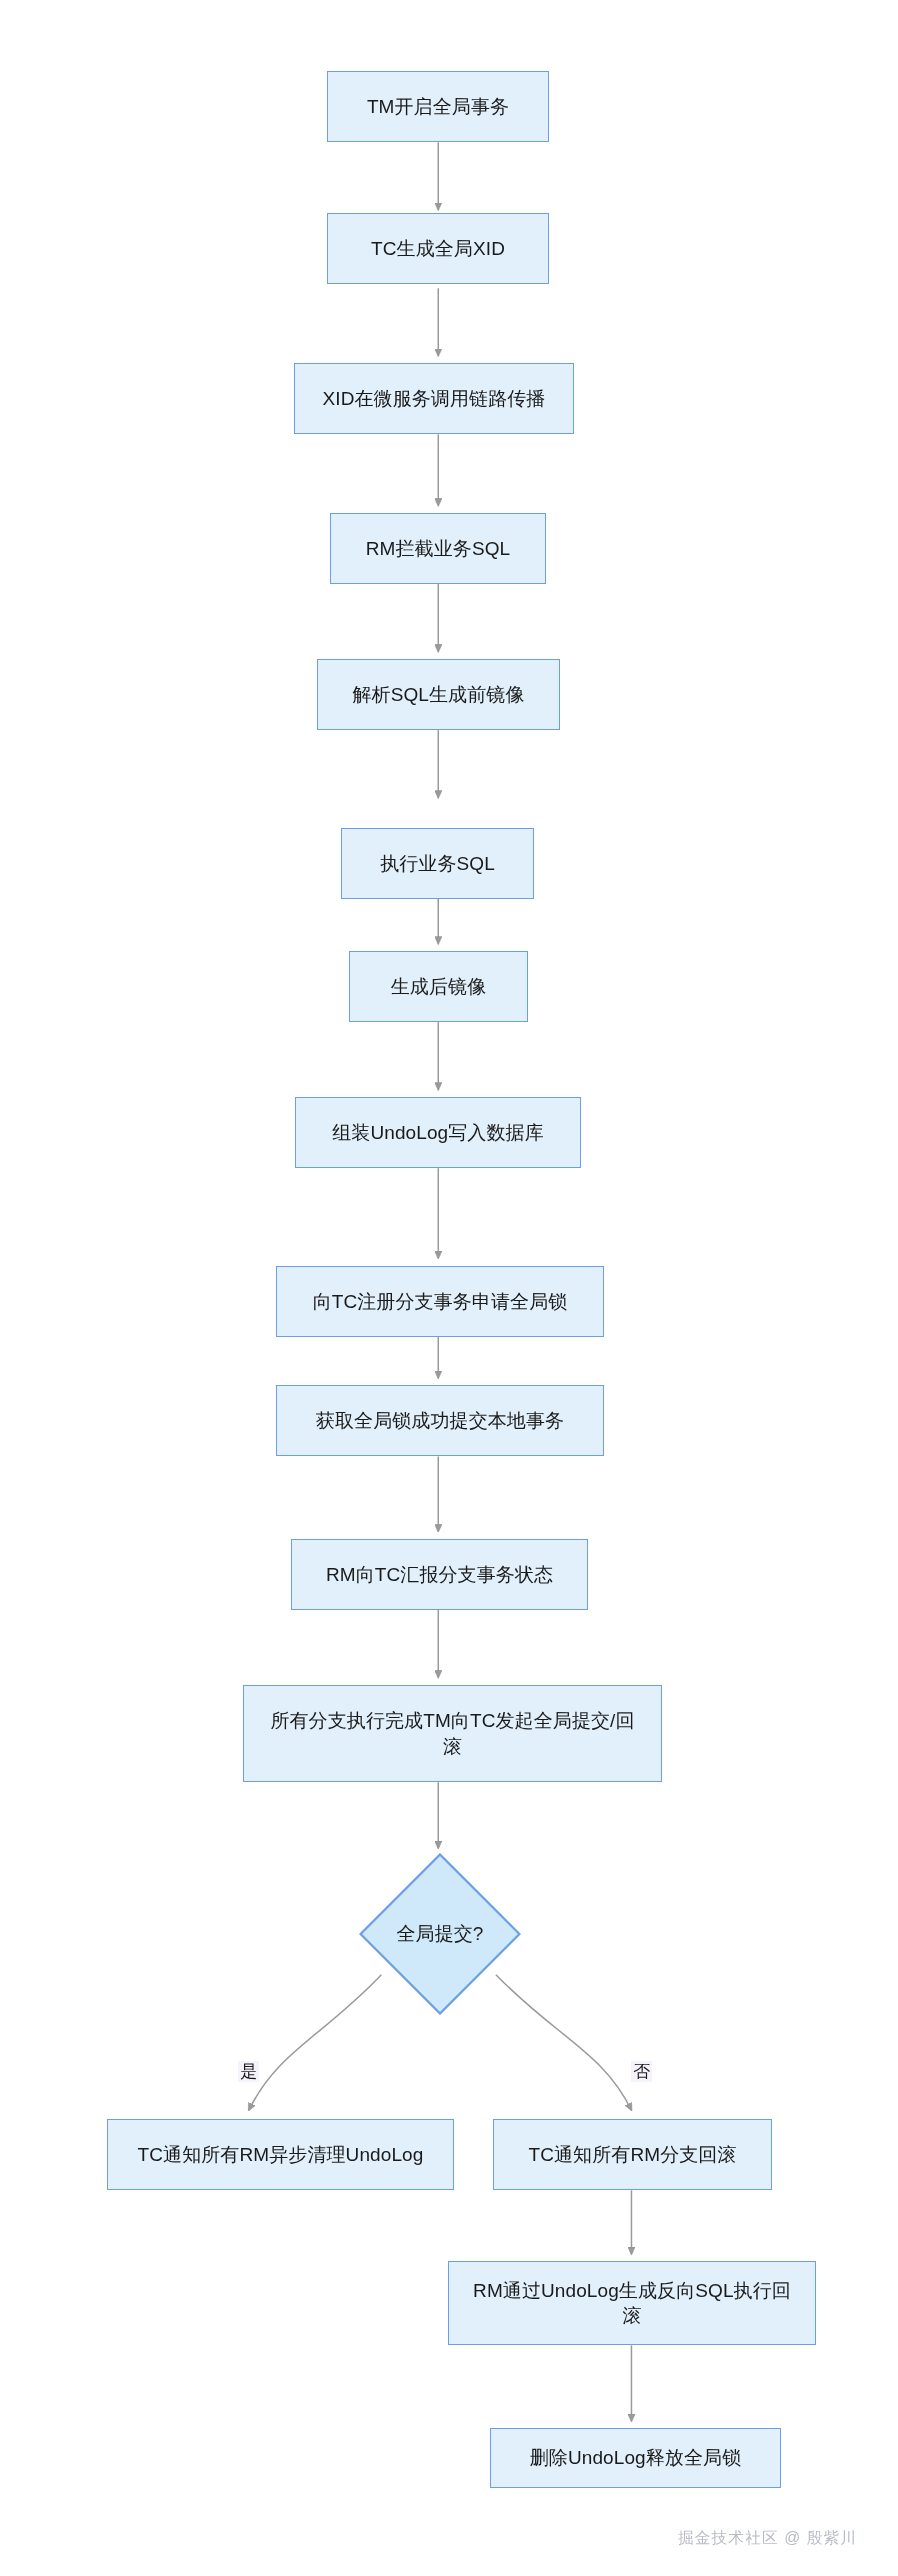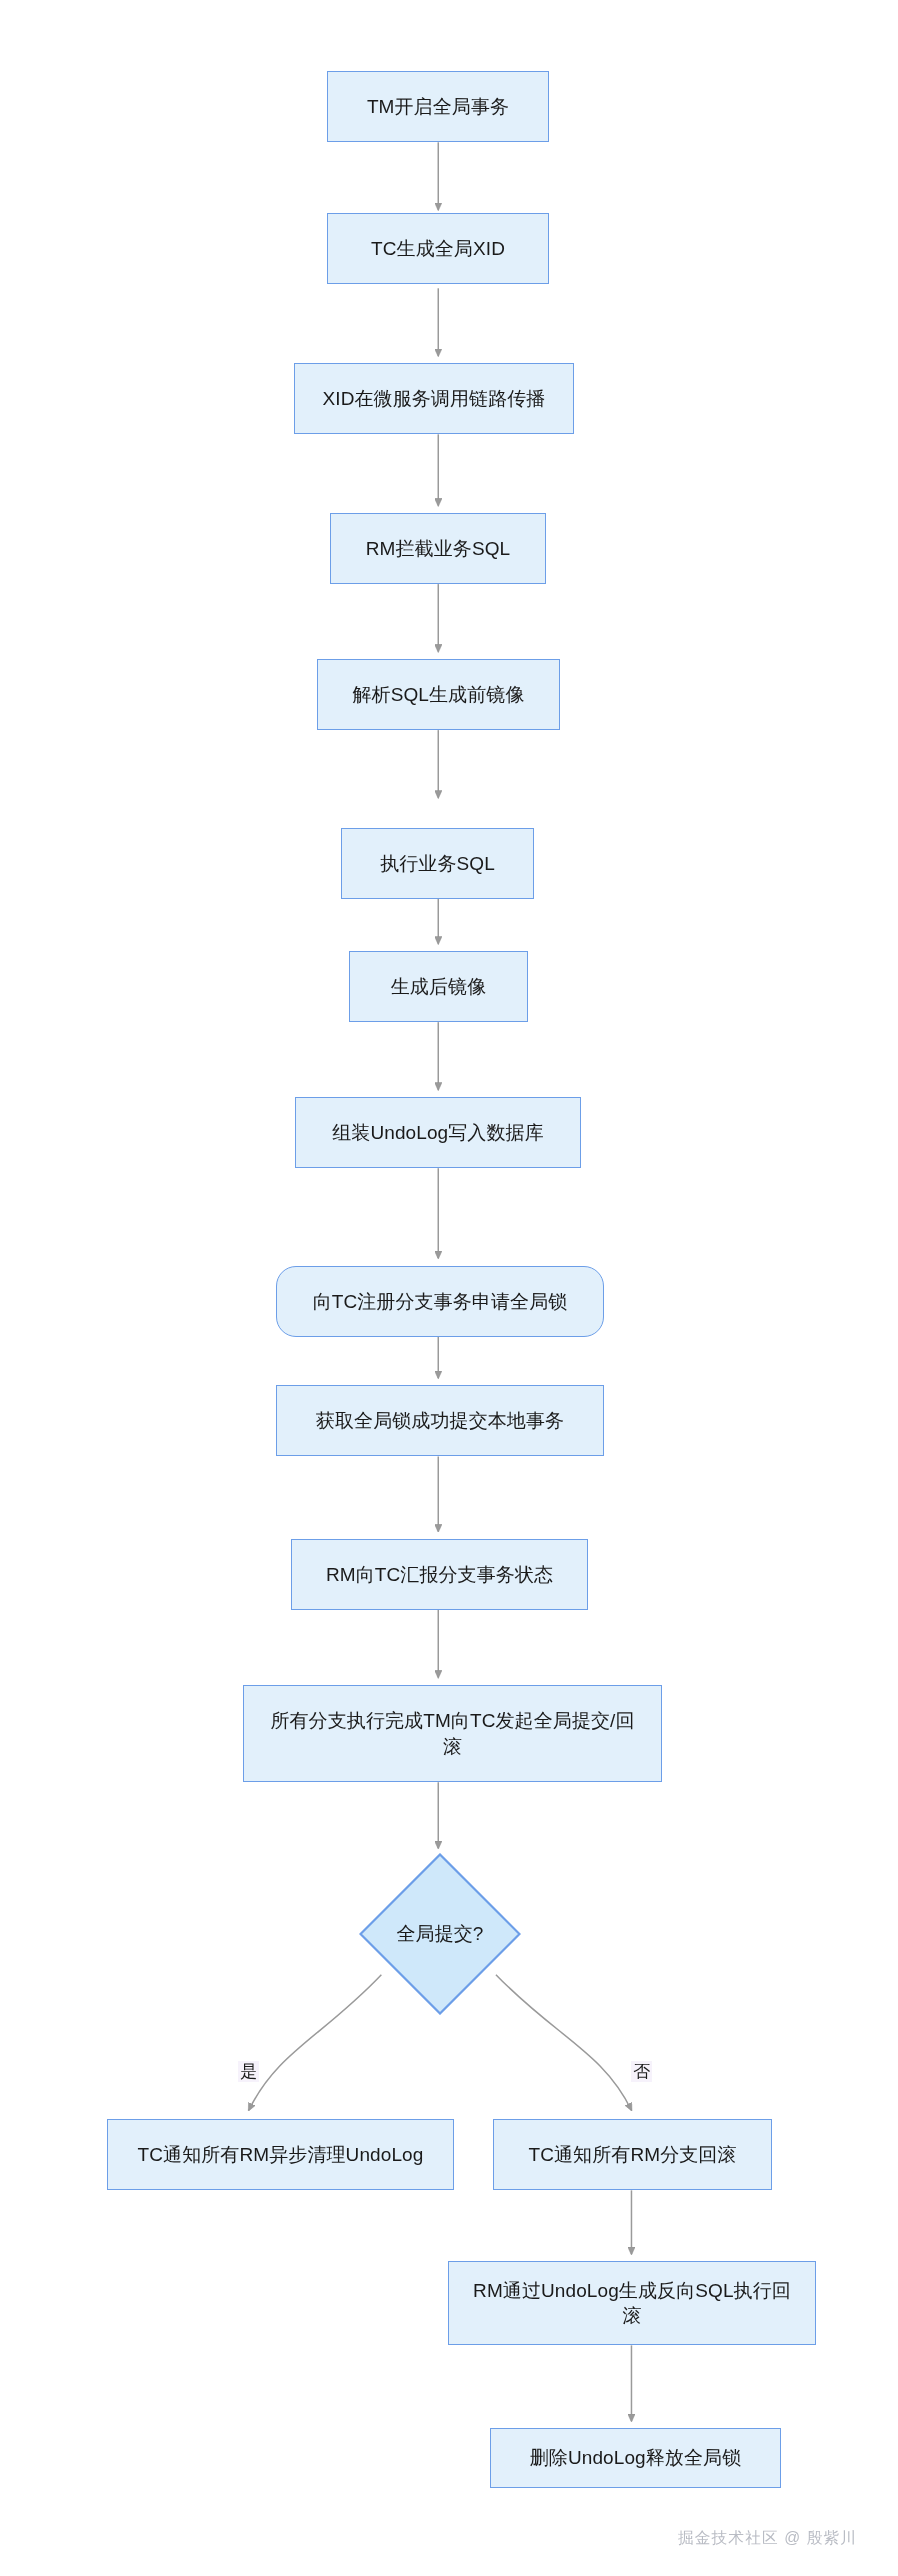--- a/index.html
+++ b/index.html
@@ -145,21 +145,21 @@
   </div>
 
   <div class="node" style="left:349px; top:951px; width:179px; height:71px;">
     <span class="label">生成后镜像</span>
   </div>
 
   <div class="node" style="left:295px; top:1097px; width:286px; height:71px;">
     <span class="label">组装UndoLog写入数据库</span>
   </div>
 
-  <div class="node" style="left:276px; top:1266px; width:328px; height:71px;border-radius:20px;">
+  <div class="node" style="left:276px; top:1266px; width:328px; height:71px;">
     <span class="label">向TC注册分支事务申请全局锁</span>
   </div>
 
   <div class="node" style="left:276px; top:1385px; width:328px; height:71px;">
     <span class="label">获取全局锁成功提交本地事务</span>
   </div>
 
   <div class="node" style="left:243px; top:1685px; width:419px; height:97px;">
     <span class="label">所有分支执行完成TM向TC发起全局提交/回滚</span>
   </div>

